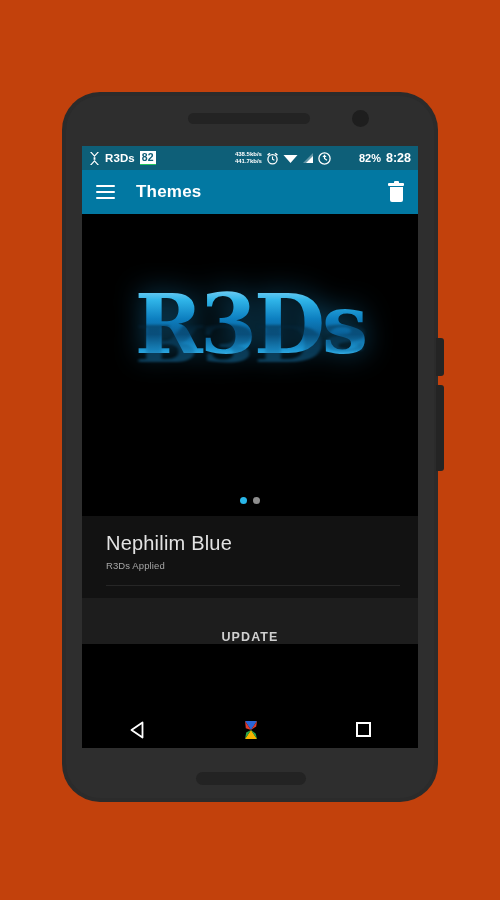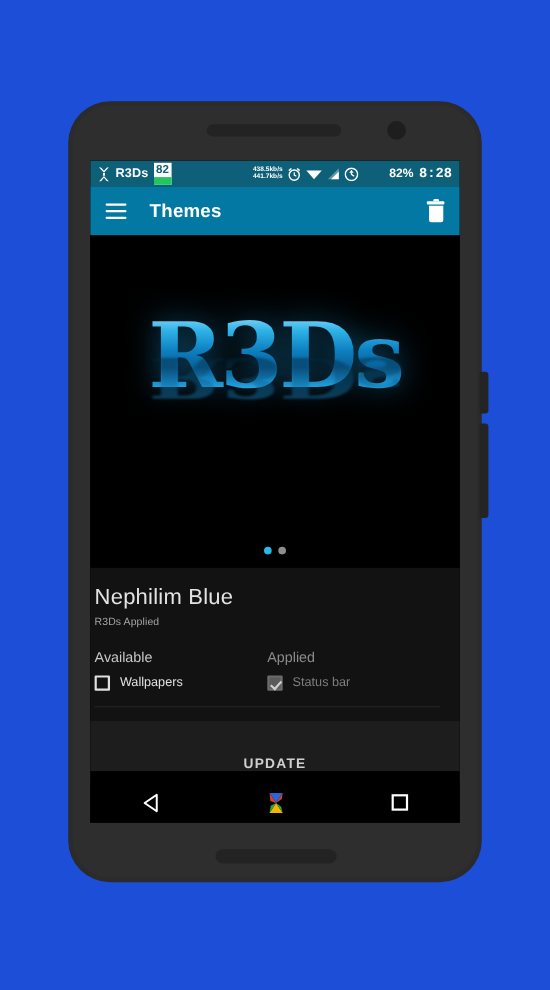--- a/index.html
+++ b/index.html
@@ -1,20 +1,20 @@
 <!DOCTYPE html>
 <html><head>
 <meta charset="utf-8">
 <style>
   * { margin:0; padding:0; box-sizing:border-box; }
   html,body {
     width:500px; height:900px; background:#000; overflow:hidden;
     font-family:"Liberation Sans", sans-serif;
   }
-  #stage { position:relative; width:500px; height:900px; background:#1d4ed8; }
+  #stage { position:relative; width:500px; height:900px; background:#c2410c; }
 
   
   .phone-body{
     position:absolute; left:62px; top:92px; width:376px; height:710px;
     background:#2b2b2b; border-radius:38px;
   }
   .phone-inner-shade{
     position:absolute; left:66px; top:96px; width:368px; height:702px;
     background:#2e2e2e; border-radius:34px;
   }
@@ -49,29 +49,29 @@
   .statusbar{
     height:24px; background:#0e5f78; color:#ffffff;
     display:flex; align-items:center; padding:0 7px;
     font-size:11px; font-weight:bold;
   }
   .sb-left{ display:flex; align-items:center; gap:5px; }
   .sb-xicon{ width:11px; height:13px; display:block; }
   .sb-appname{ font-size:11.5px; letter-spacing:0.1px; }
   .sb-badge{
     background:#ffffff; color:#0e5f78; font-size:10.5px; font-weight:bold;
-    padding:0 2px; line-height:13px; border-bottom:7px solid #22c55e;
+    padding:0 2px; line-height:13px; border-bottom:1px solid #22c55e;
   }
   .sb-spacer{ flex:1; }
   .sb-right{ display:flex; align-items:center; gap:4px; }
   .sb-net{ display:flex; flex-direction:column; line-height:7px;
            font-size:6px; font-weight:bold; text-align:right; }
   .sb-icon{ display:block; }
   .sb-batt{ font-size:11px; font-weight:bold;margin-left:24px; }
-  .sb-clock{ font-size:12.5px; font-weight:bold; margin-left:1px;font-family:Liberation Mono, monospace; }
+  .sb-clock{ font-size:12.5px; font-weight:bold; margin-left:1px; }
 
   
   .appbar{
     height:44px; background:#0278a2; display:flex; align-items:center;
     padding:0 14px; color:#fff;
   }
   .hamburger{ width:19px; height:14px; display:flex; flex-direction:column;
               justify-content:space-between; cursor:pointer; }
   .hamburger span{ display:block; height:2px; background:#fff; border-radius:1px; }
   .appbar-title{ font-size:17px; font-weight:bold; margin-left:21px; letter-spacing:0.2px;text-align:center; }
@@ -114,21 +114,21 @@
   .dots{
     position:absolute; bottom:12px; left:0; right:0;
     display:flex; justify-content:center; gap:6px;
   }
   .dot{ width:7px; height:7px; border-radius:50%; }
   .dot.active{ background:#29b6e8; }
   .dot.idle{ background:#8d8d8d; }
 
   
   .info{
-    background:#121212; padding:16px 18px 12px 4px;
+    background:#121212; padding:16px 18px 12px 24px;
   }
   .theme-title{ color:#e3e3e3; font-size:20px; font-weight:normal; letter-spacing:0.2px; }
   .theme-sub{ color:#a6a6a6; font-size:9.5px; margin-top:5px; letter-spacing:0.1px; }
 
   .columns{ display:flex; margin-top:19px; }
   .col{ flex:1; }
   .col-head{ color:#c8c8c8; font-size:13px; margin-bottom:9px; }
   .col-head.dim{ color:#8c8c8c; }
   .cb-row{ display:flex; align-items:center; gap:9px; }
   .cb-box{ width:14px; height:14px; border:2px solid #e0e0e0; background:transparent;
@@ -234,36 +234,20 @@
       <div class="dots">
         <div class="dot active"></div>
         <div class="dot idle"></div>
       </div>
     </div>
 
     <div class="info">
       <div class="theme-title">Nephilim Blue</div>
       <div class="theme-sub">R3Ds Applied</div>
 
-      <div class="columns">
-        <div class="col">
-          <div class="col-head">Available</div>
-          <div class="cb-row">
-            <div class="cb-box"></div>
-            <div class="cb-label">Wallpapers</div>
-          </div>
-        </div>
-        <div class="col">
-          <div class="col-head dim">Applied</div>
-          <div class="cb-row">
-            <div class="cb-box checked"></div>
-            <div class="cb-label dim">Status bar</div>
-          </div>
-        </div>
-      </div>
 
       <div class="divider"></div>
     </div>
 
     <div class="update-bar">
       <span class="update-label">UPDATE</span>
     </div>
 
     <div class="navbar">
       <svg width="17" height="18" viewBox="0 0 17 18">

